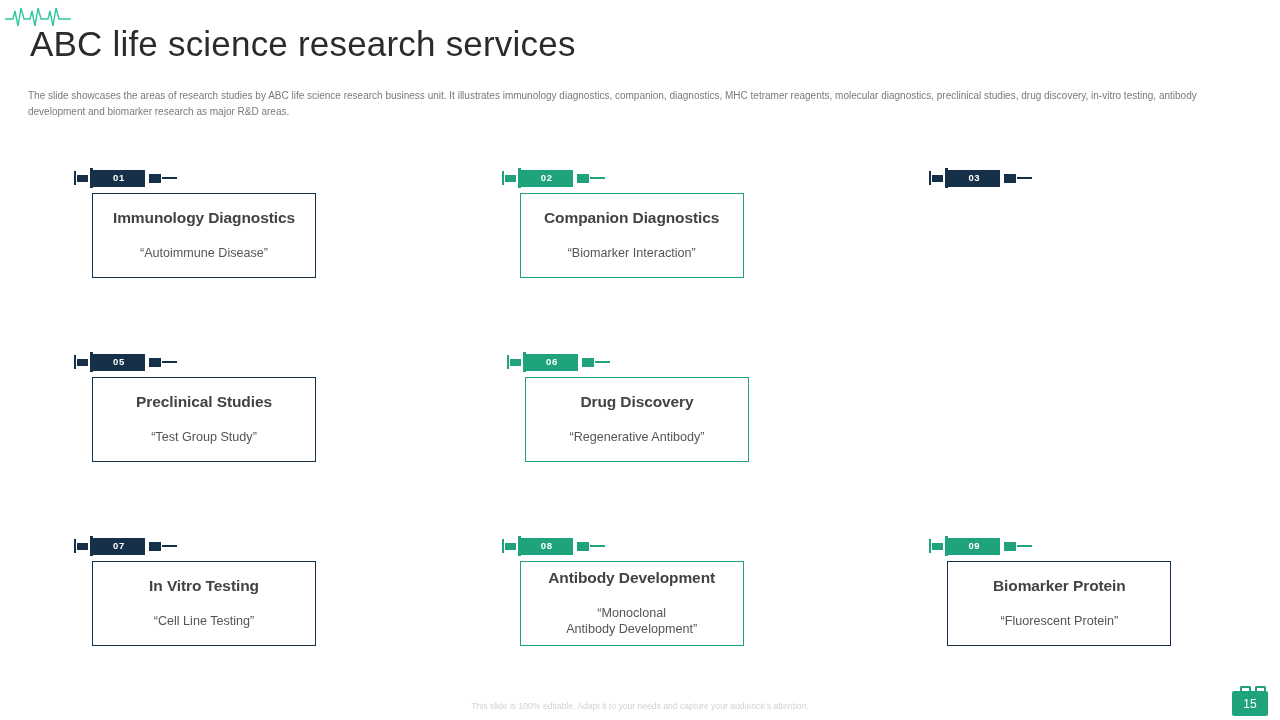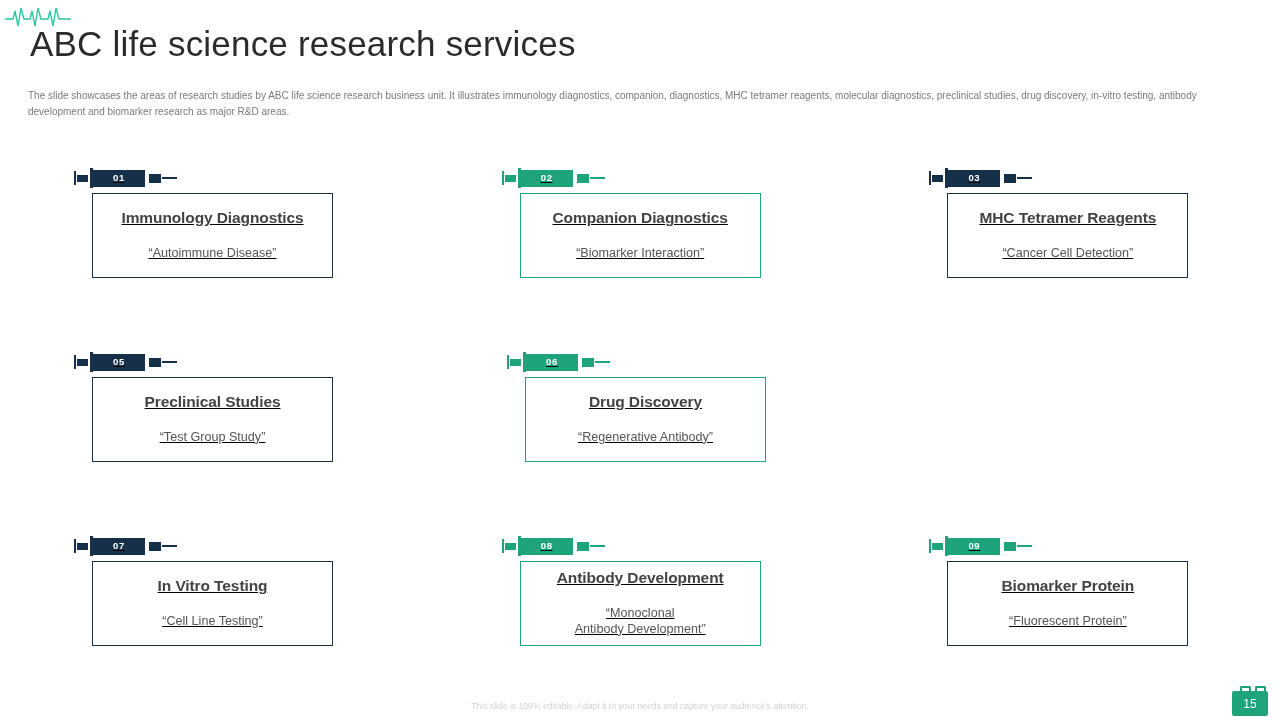--- a/index.html
+++ b/index.html
@@ -55,21 +55,20 @@
     display: flex;
     justify-content: flex-start;
     margin-bottom: 58px;
     height: 126px;
   }
   .grid-row:last-child { margin-bottom: 0; }
   .cell {
     width: 290px;
     margin-right: 143px;
     position: relative;
-    text-decoration: underline;
   }
   .cell:last-child { margin-right: 0; }
 
   
   .syringe {
     display: flex;
     align-items: center;
     height: 20px;
     margin-left: 2px;
   }
@@ -115,21 +114,21 @@
     width: 15px;
     height: 1.5px;
     background: currentColor;
     margin-left: 1px;
   }
 
   
   .card {
     margin-top: 5px;
     margin-left: 20px;
-    width: 241px;
+    width: 224px;
     height: 85px;
     border: 1.4px solid #17304a;
     background: #ffffff;
     display: flex;
     flex-direction: column;
     align-items: center;
     justify-content: center;
     box-sizing: border-box;
   }
   .card.teal { border-color: #1fa37d; }
@@ -253,24 +252,20 @@
       <div class="syringe" style="color:#17304a">
         <span class="syr-plunger-tip"></span>
         <span class="syr-rod"></span>
         <span class="syr-flange"></span>
         <span class="syr-barrel">
           <span class="syr-num">03</span>
         </span>
         <span class="syr-hub"></span>
         <span class="syr-needle"></span>
       </div>
-      <div class="card">
-        <div class="card-title">MHC Tetramer Reagents</div>
-        <div class="card-sub">“Cancer Cell Detection”</div>
-      </div>
     </div>
 
   </div>
 
   <div class="grid-row">
 
 
     <div class="cell">
       <div class="syringe" style="color:#17304a">
         <span class="syr-plunger-tip"></span>

